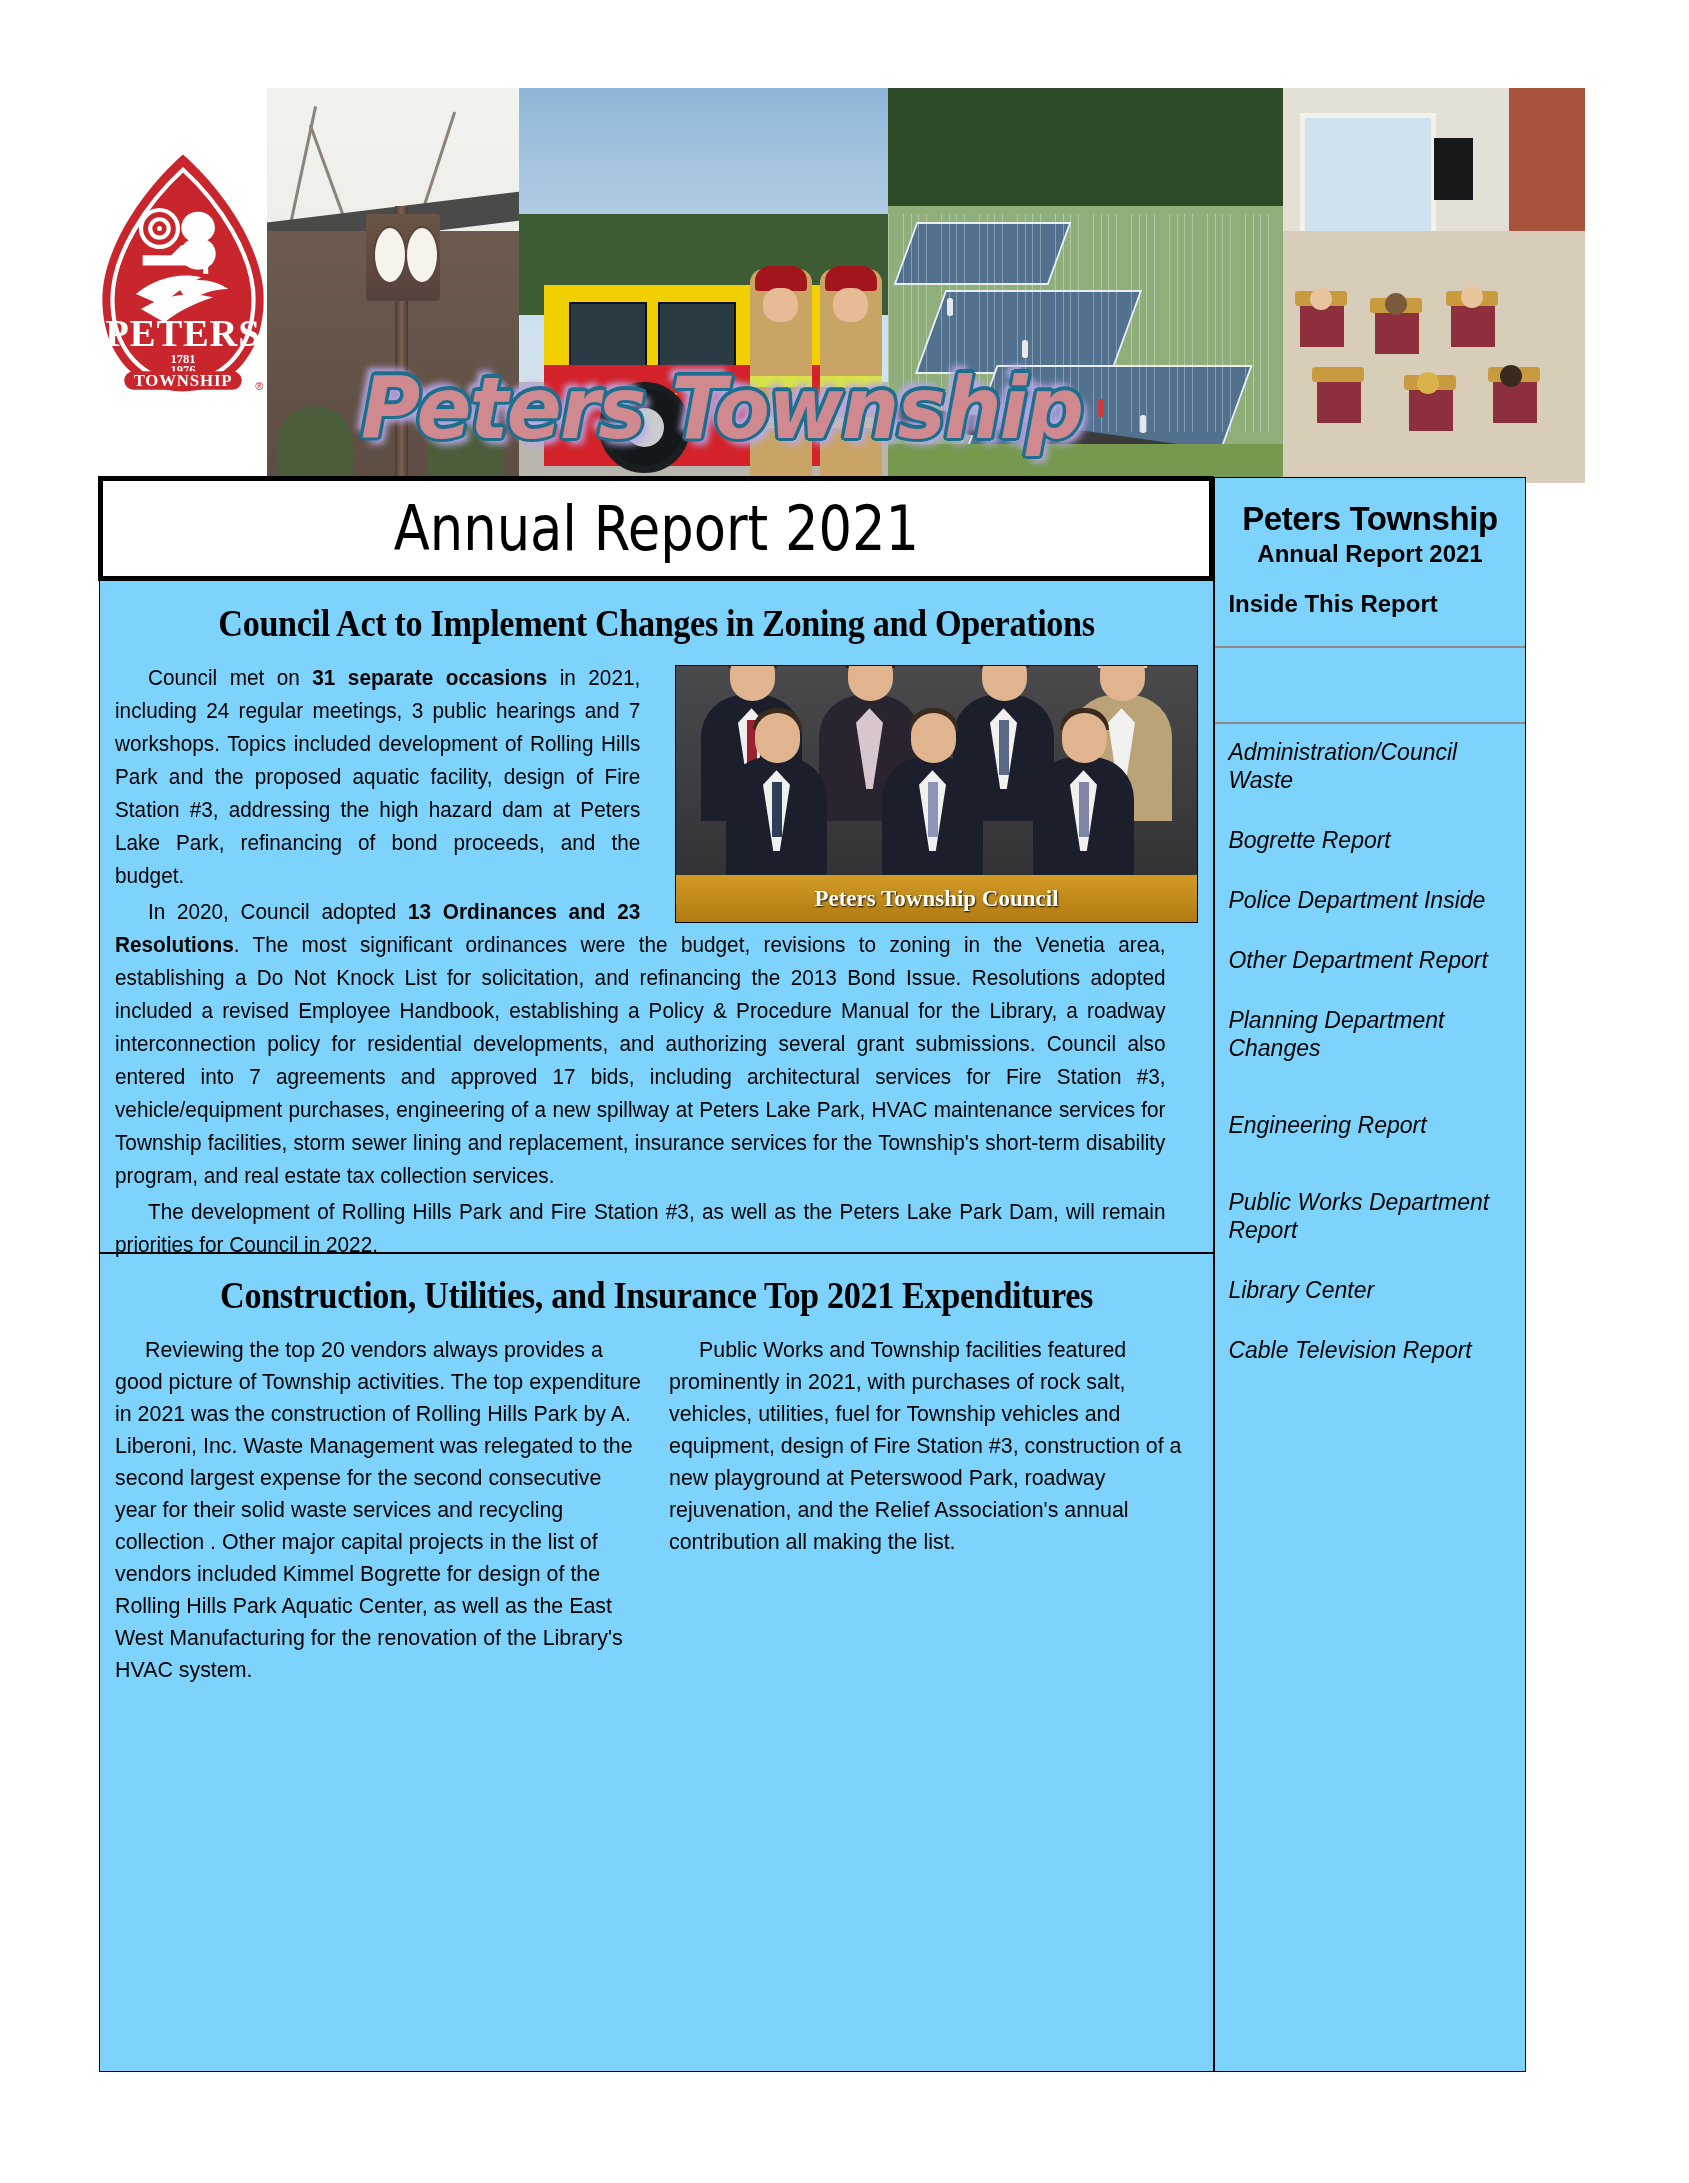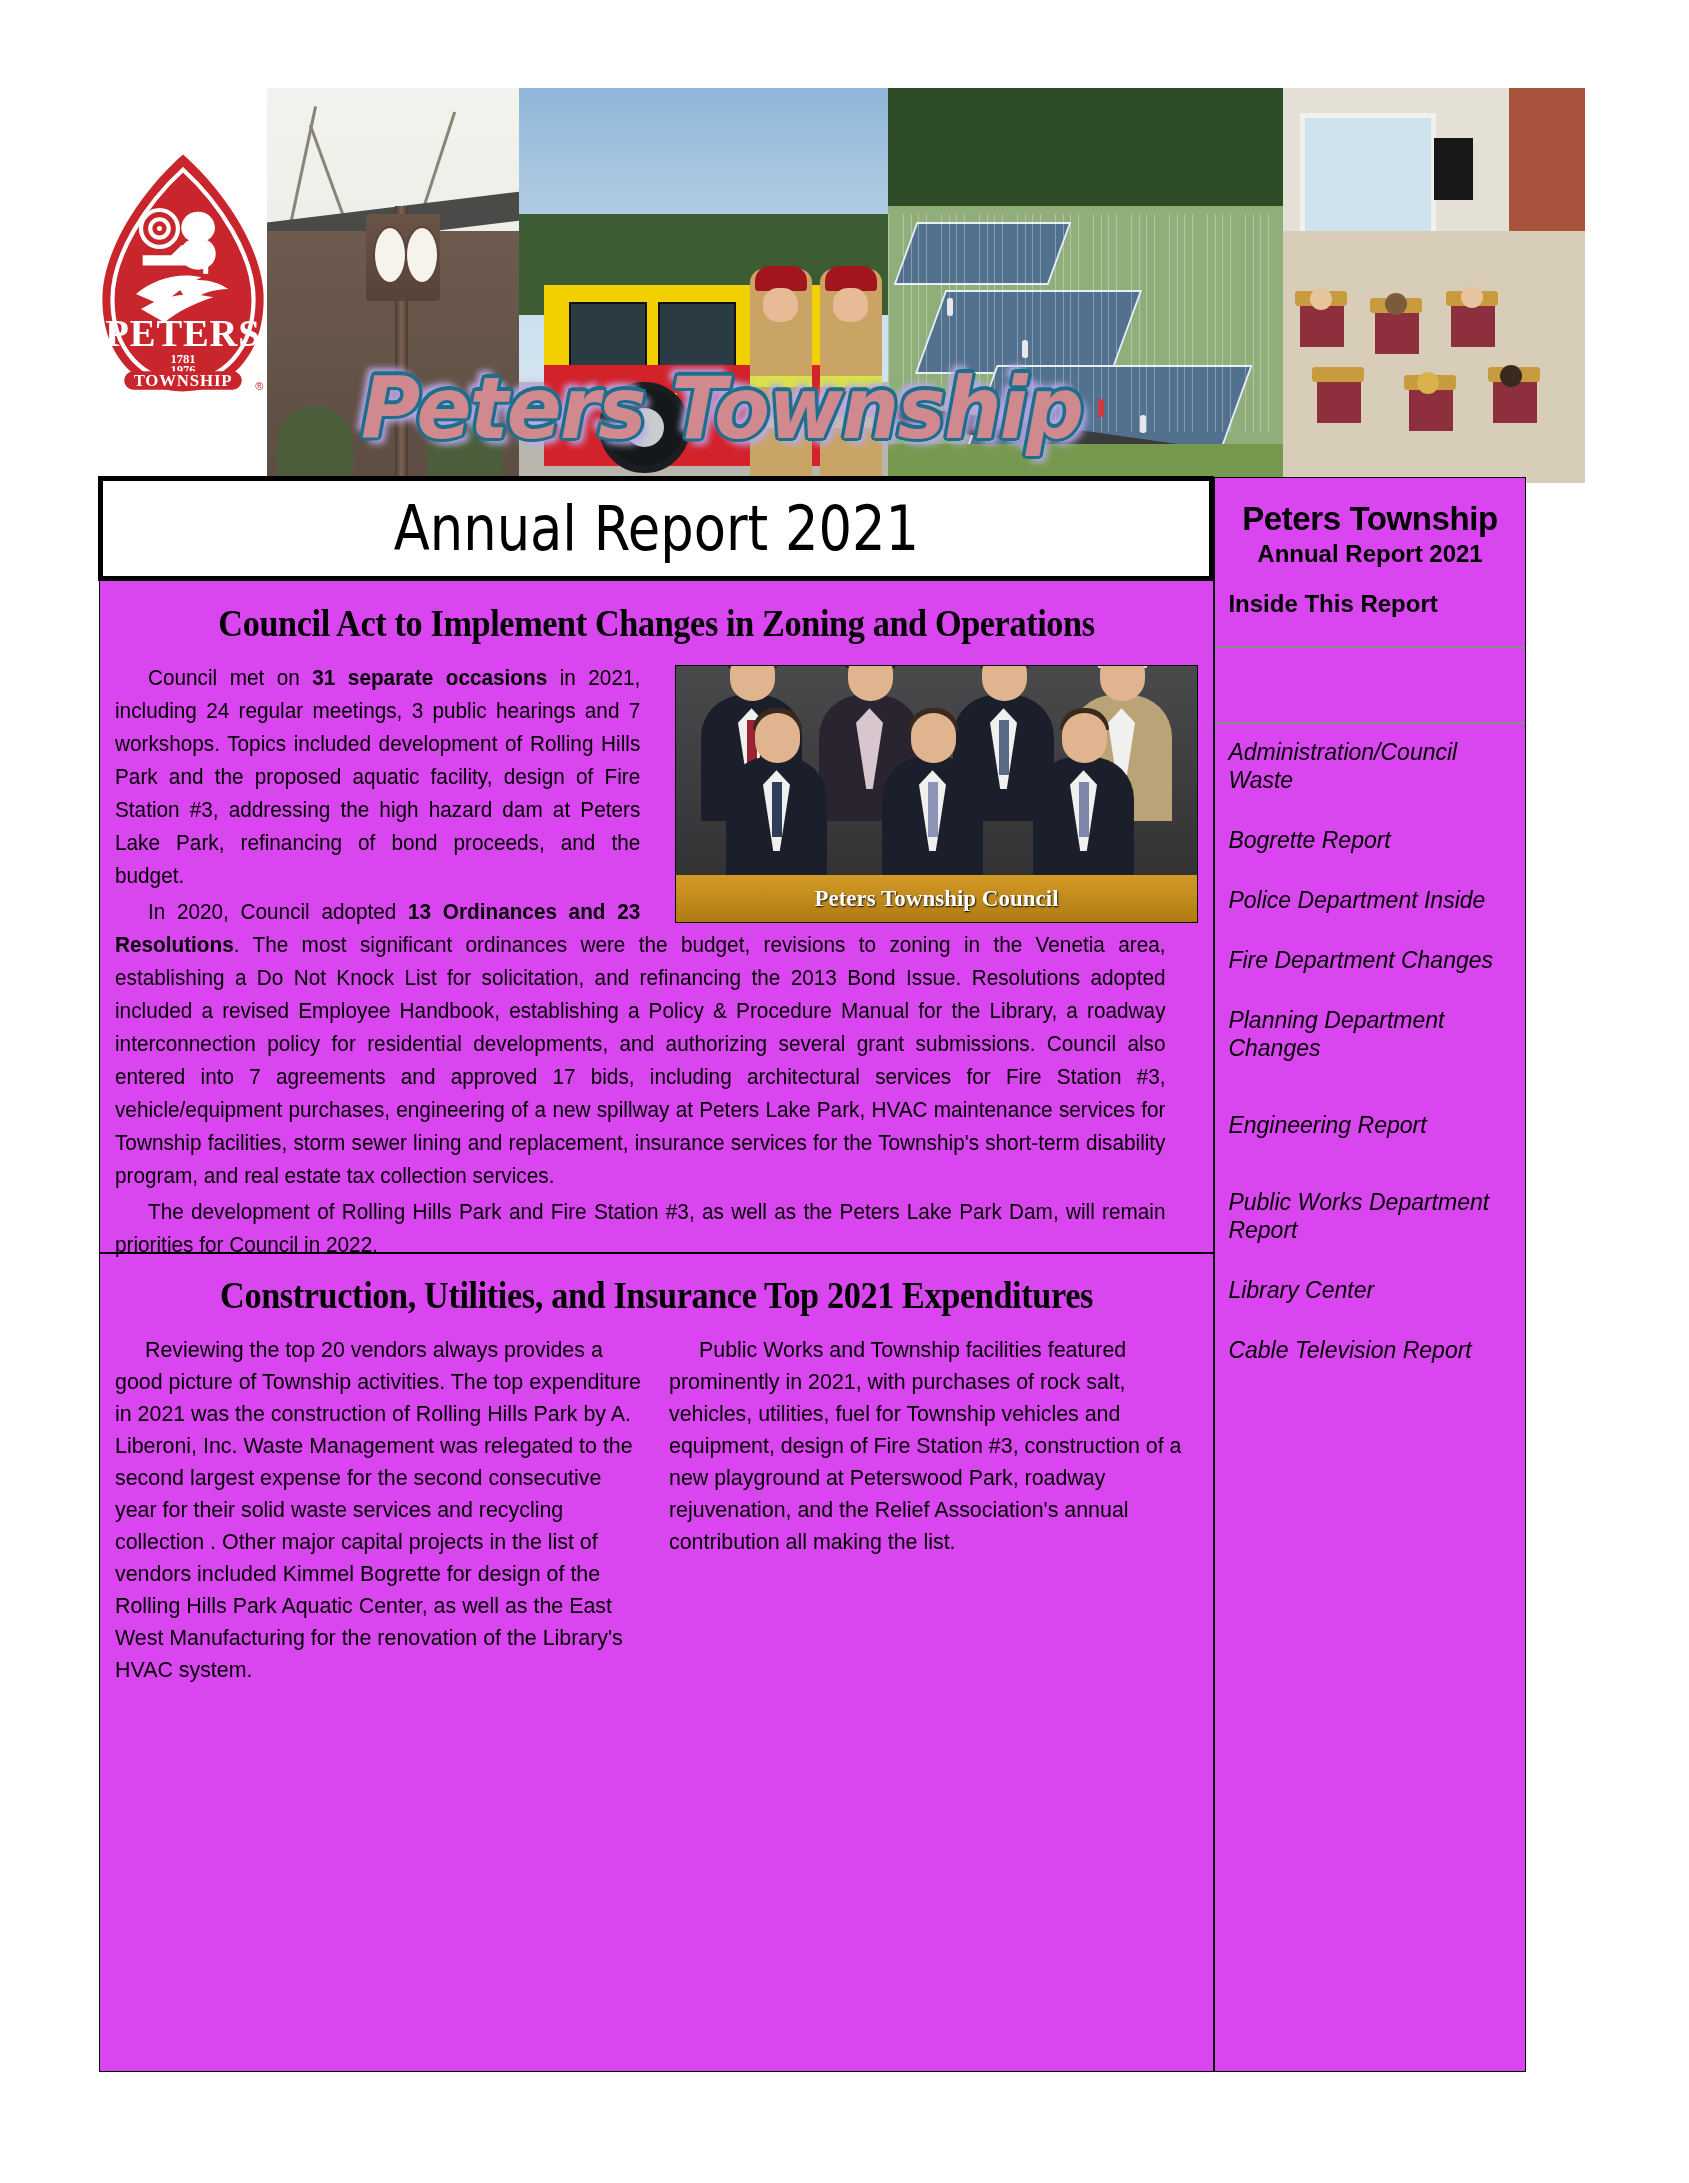--- a/index.html
+++ b/index.html
@@ -82,21 +82,21 @@
       color:#d08a8f;
       text-shadow:
         -2.5px -2.5px 0 #1e6f8e, 2.5px -2.5px 0 #1e6f8e, -2.5px 2.5px 0 #1e6f8e, 2.5px 2.5px 0 #1e6f8e,
         0 -3.4px 0 #1e6f8e, 0 3.4px 0 #1e6f8e, -3.4px 0 0 #1e6f8e, 3.4px 0 0 #1e6f8e,
         -5.9px -5.9px 5.9px #b9a9e8, 5.9px 5.9px 7.6px #b9a9e8;
       transform:scaleY(1.06);
   }
 
   
   .page{position:absolute;left:99px;top:477px;width:1427px;height:1595px;
-        border:1.7px solid #000;box-sizing:border-box;background:#d946ef;}
+        border:1.7px solid #000;box-sizing:border-box;background:#7dd3fc;}
 
   .leftcol{position:absolute;left:0;top:0;width:1113px;height:100%;box-sizing:border-box;}
   .rightcol{position:absolute;left:1113px;top:0;right:0;height:100%;
             border-left:2.5px solid #000;box-sizing:border-box;}
 
   
   .titlebox{position:absolute;left:-1.7px;top:-1.7px;width:1116px;height:105px;
             border:5.9px solid #000;box-sizing:border-box;background:#fff;
             display:flex;align-items:center;justify-content:center;}
   .titlebox h1{margin:0;font-family:"DejaVu Sans Condensed","Liberation Sans",sans-serif;
@@ -349,21 +349,21 @@
   <div class="rightcol">
     <div class="sb-title">Peters Township</div>
     <div class="sb-sub">Annual Report 2021</div>
     <div class="sb-sep"></div>
     <div class="sb-inside">Inside This Report</div>
     <div class="sb-sep2"></div>
     <div class="sb-list">
       <div class="sb-item">Administration/Council Waste</div>
       <div class="sb-item">Bogrette Report</div>
       <div class="sb-item">Police Department Inside</div>
-      <div class="sb-item">Fire Department Changes</div>
+      <div class="sb-item">Other Department Report</div>
       <div class="sb-item" style="margin-bottom:49px">Planning Department Changes</div>
       <div class="sb-item" style="margin-bottom:49px">Engineering Report</div>
       <div class="sb-item">Public Works Department Report</div>
       <div class="sb-item">Library Center</div>
       <div class="sb-item">Cable Television Report</div>
     </div>
   </div>
 
 </div>
 

